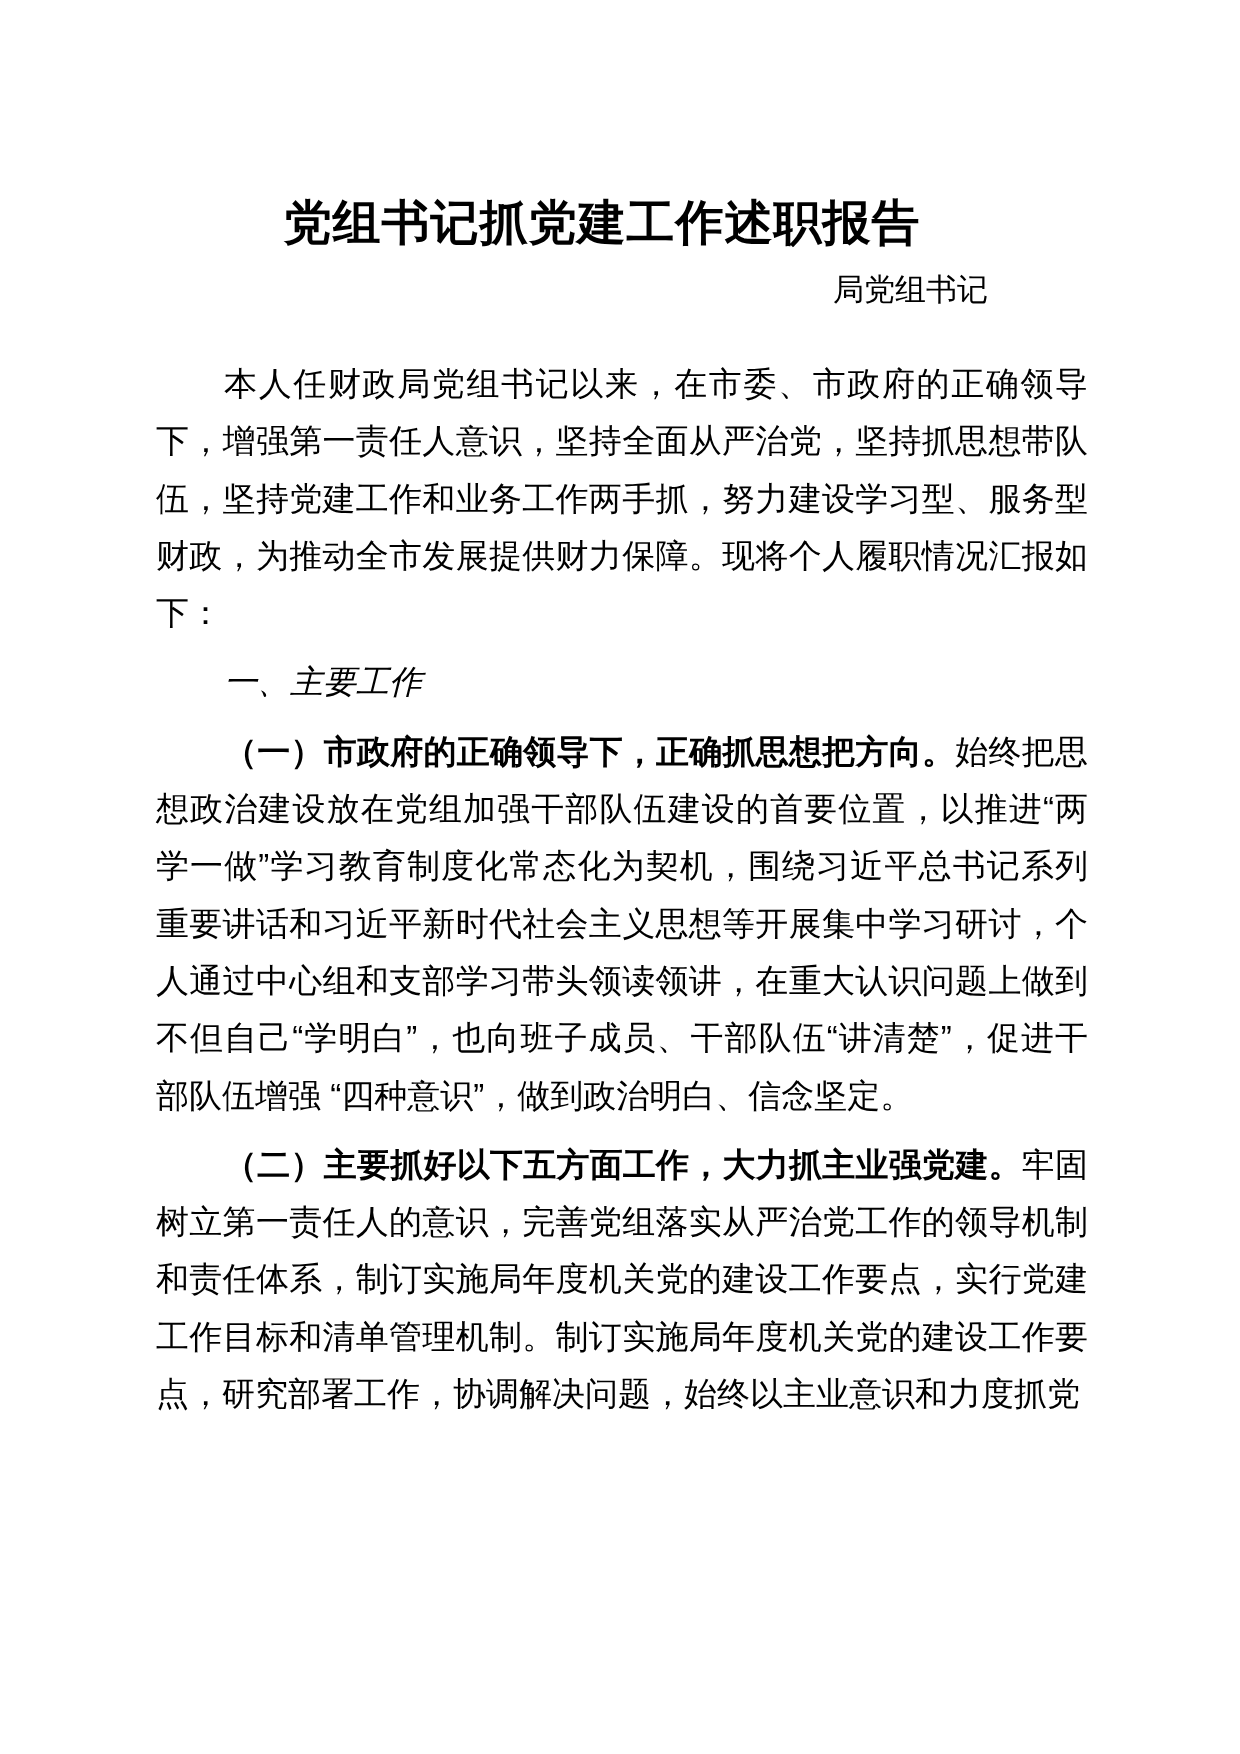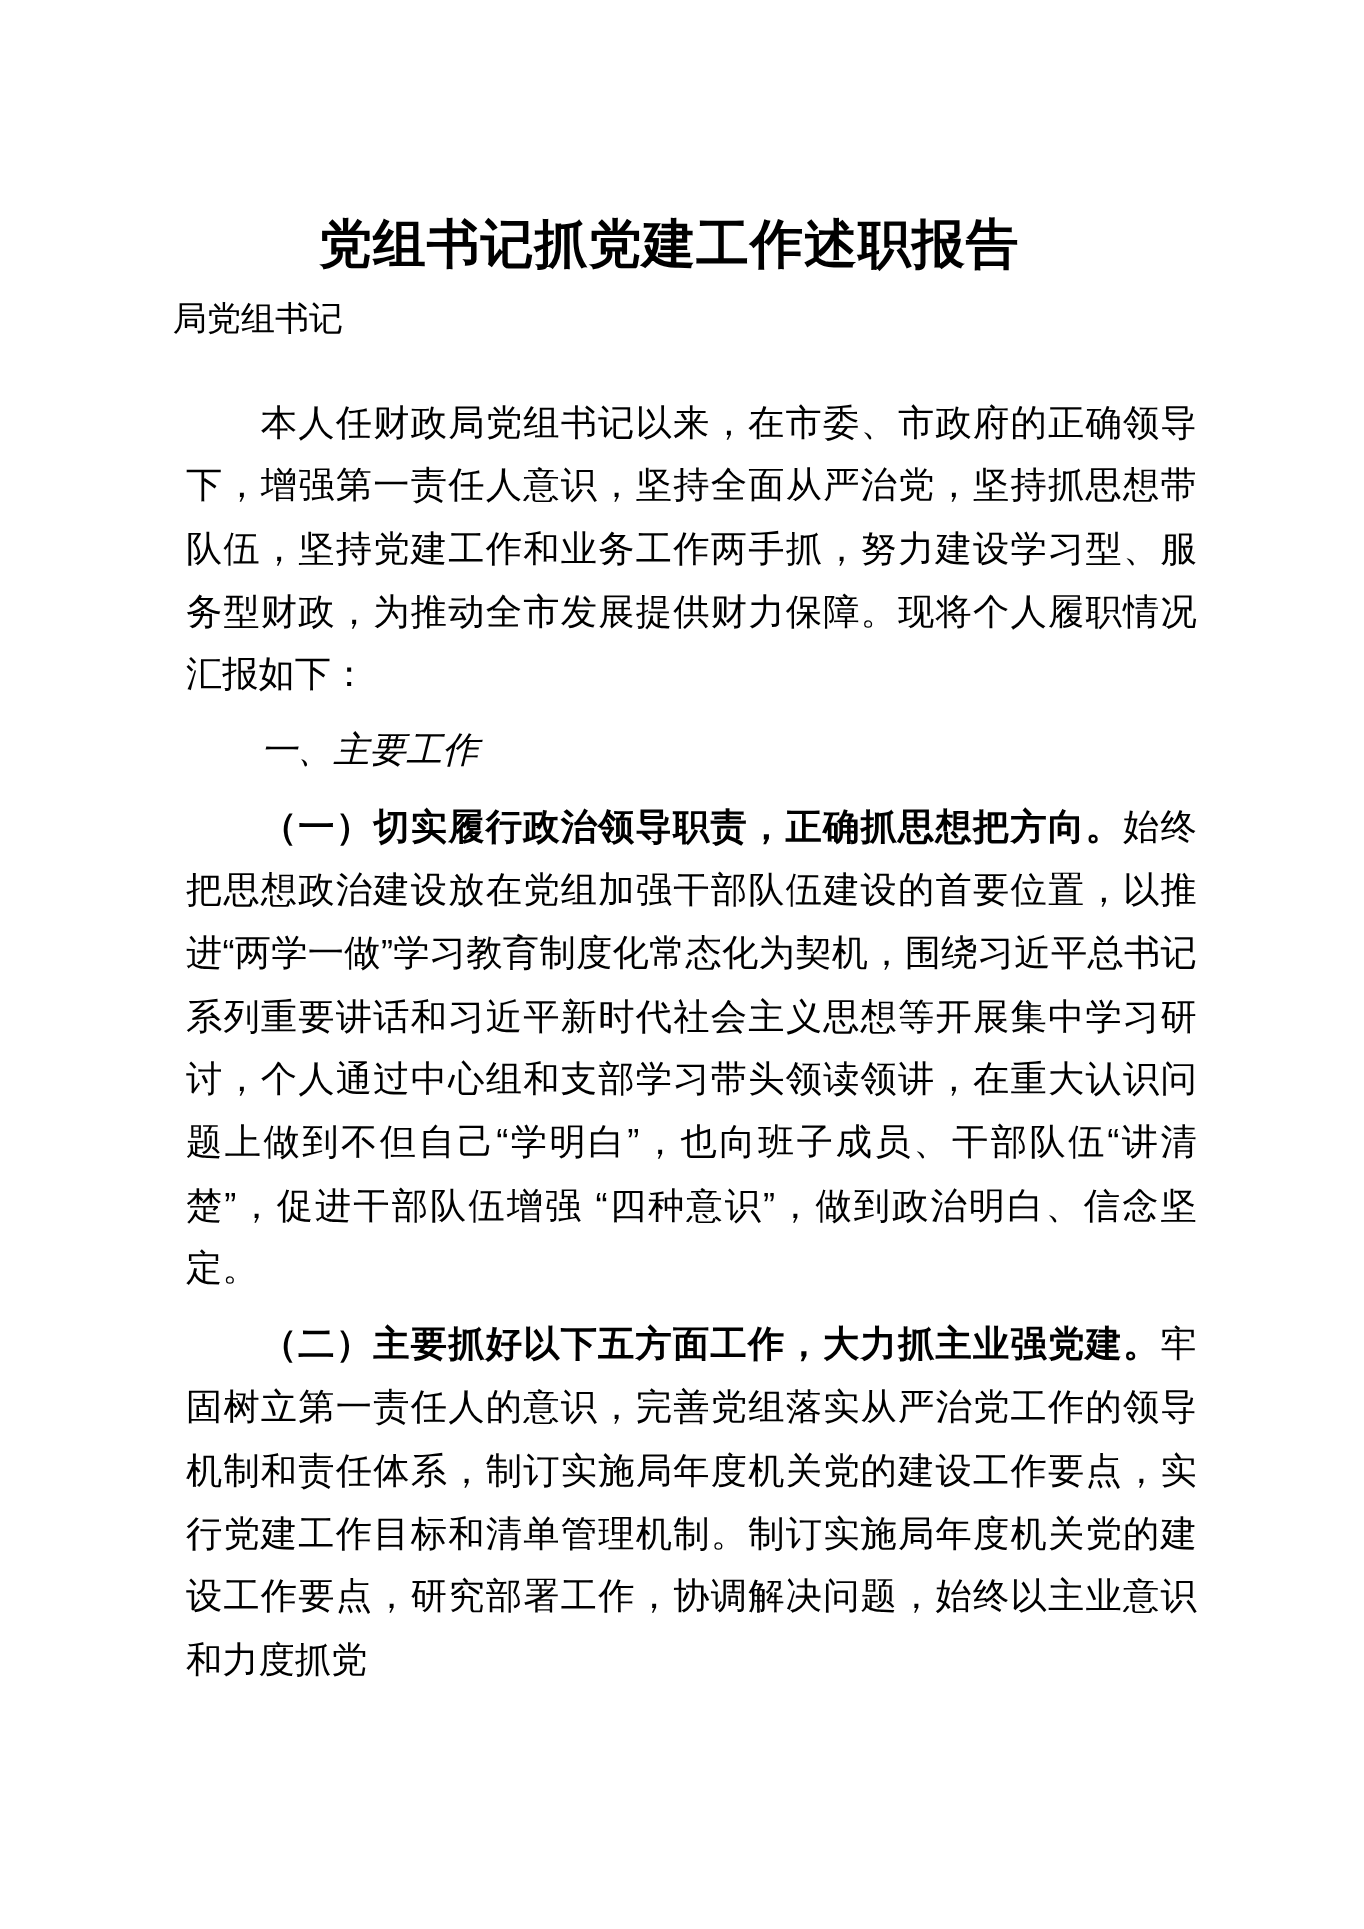--- a/index.html
+++ b/index.html
@@ -12,42 +12,42 @@
     width: 1240px;
     height: 1754px;
     background: #ffffff;
     color: #000000;
     font-family: "Liberation Sans", "DejaVu Sans", sans-serif;
     overflow: hidden;
     box-sizing: border-box;
   }
   .content {
     position: absolute;
-    left: 157px;
+    left: 144px;
     right: 140px;
     top: 0;
   }
   .doc-title {
     margin: 0;
     padding-top: 194px;
     padding-right: 40px;
     font-size: 48px;
     line-height: 58px;
     font-weight: bold;
     text-align: center;
     letter-spacing: 1px;
     white-space: nowrap;
   }
   .doc-subtitle {
     margin: 17px 0 0 0;
     padding-right: 112px;
     font-size: 31px;
     line-height: 42px;
     font-weight: normal;
-    text-align: left;
+    text-align: right;
   }
   .body-text {
     margin-top: 44px;
   }
   p.para {
     margin: 12px;
     font-size: 33px;
     line-height: 57.3px;
     text-align: justify;
     text-indent: 68px;
@@ -71,19 +71,19 @@
 
     <div class="doc-subtitle">局党组书记</div>
 
     <div class="body-text">
 
       <p class="para">本人任财政局党组书记以来，在市委、市政府的正确领导下，增强第一责任人意识，坚持全面从严治党，坚持抓思想带队伍，坚持党建工作和业务工作两手抓，努力建设学习型、服务型财政，为推动全市发展提供财力保障。现将个人履职情况汇报如下：</p>
 
       <p class="para section-heading">一、主要工作</p>
 
 
-      <p class="para"><span class="lead">（一）切实履行政治领导职责，正确抓思想把方向。</span><span>始终把思想政治建设放在党组加强干部队伍建设的首要位置，以推进“两学一做”学习教育制度化常态化为契机，围绕习近平总书记系列重要讲话和习近平新时代社会主义思想等开展集中学习研讨，个人通过中心组和支部学习带头领读领讲，在重大认识问题上做到不但自己“学明白”，也向班子成员、干部队伍“讲清楚”，促进干部队伍增强 “四种意识”，做到政治明白、信念坚定。</span></p>
+      <p class="para"><span class="lead">（一）市政府的正确领导下，正确抓思想把方向。</span><span>始终把思想政治建设放在党组加强干部队伍建设的首要位置，以推进“两学一做”学习教育制度化常态化为契机，围绕习近平总书记系列重要讲话和习近平新时代社会主义思想等开展集中学习研讨，个人通过中心组和支部学习带头领读领讲，在重大认识问题上做到不但自己“学明白”，也向班子成员、干部队伍“讲清楚”，促进干部队伍增强 “四种意识”，做到政治明白、信念坚定。</span></p>
 
       <p class="para"><span class="lead">（二）主要抓好以下五方面工作，大力抓主业强党建。</span><span>牢固树立第一责任人的意识，完善党组落实从严治党工作的领导机制和责任体系，制订实施局年度机关党的建设工作要点，实行党建工作目标和清单管理机制。制订实施局年度机关党的建设工作要点，研究部署工作，协调解决问题，始终以主业意识和力度抓党</span></p>
 
     </div>
   </div>
 </div>
 
 </body></html>

